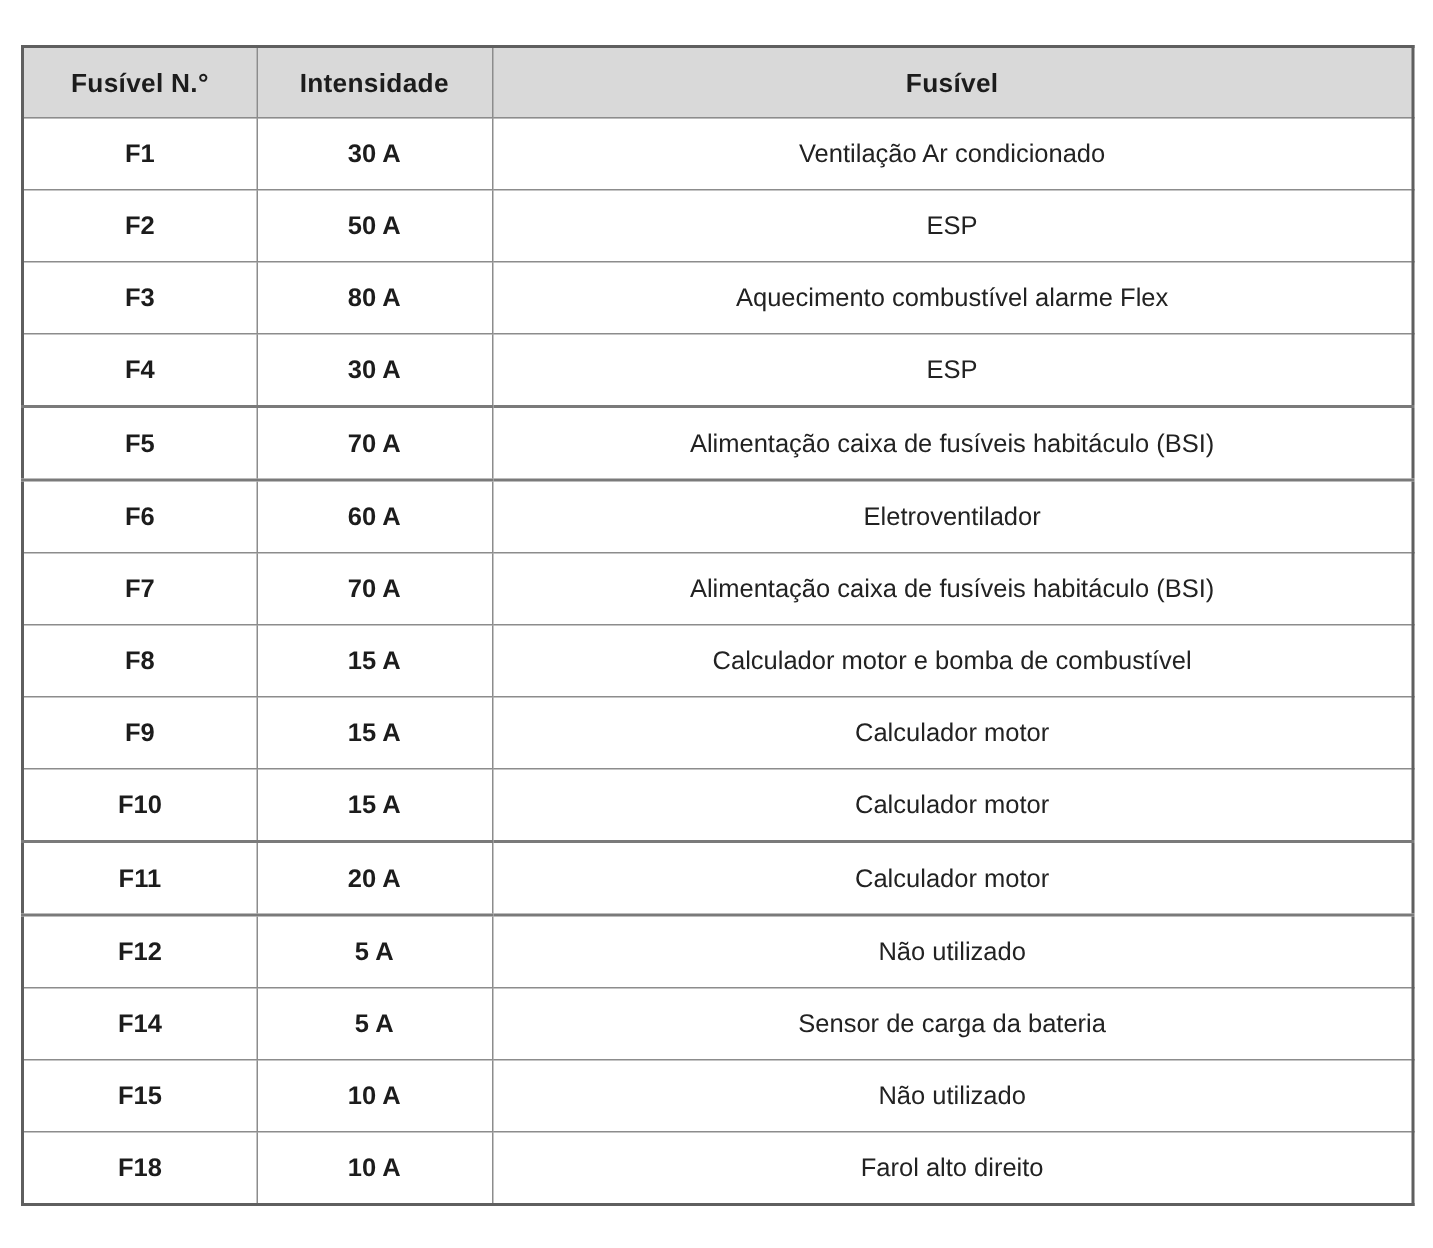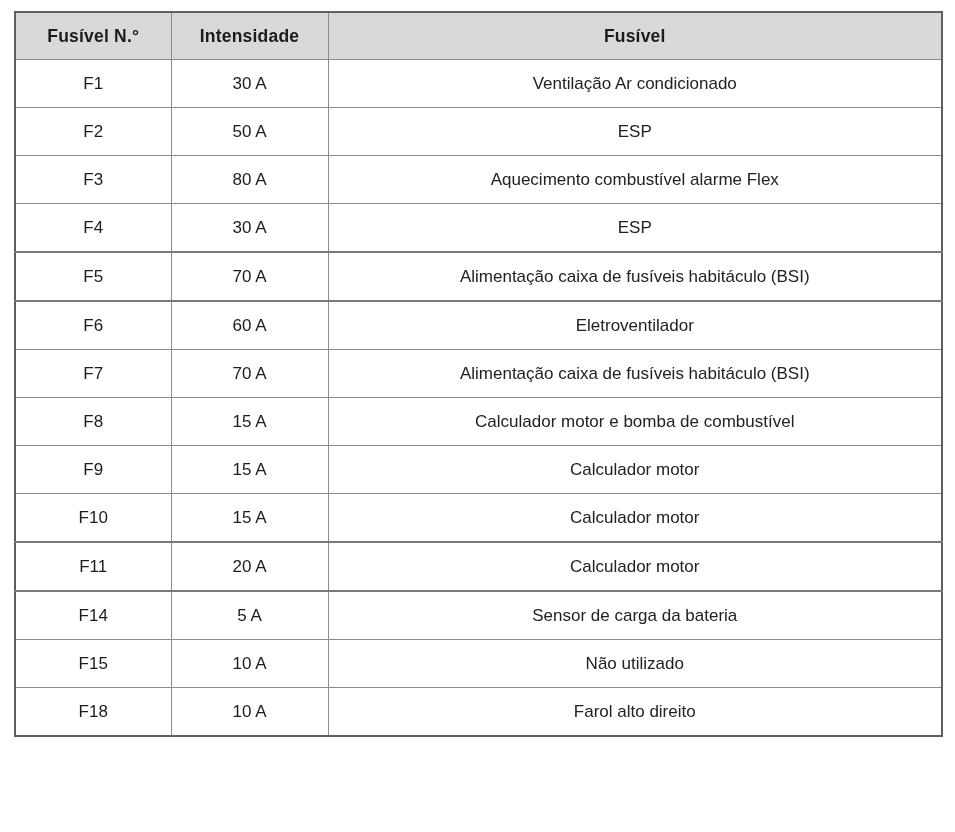--- a/index.html
+++ b/index.html
@@ -6,21 +6,21 @@
     margin: 0;
     padding: 0;
     background: #ffffff;
     font-family: "Liberation Sans", "DejaVu Sans", sans-serif;
   }
   .page {
     width: 955px;
     height: 832px;
     background: #ffffff;
     box-sizing: border-box;
-    padding: 11px 14px;
+    padding: 30px 14px;
   }
   table.fuse-table {
     width: 927px;
     border-collapse: collapse;
     table-layout: fixed;
     border: 2px solid #5f5f5f;
   }
   table.fuse-table col.c-fuse { width: 156px; }
   table.fuse-table col.c-amp  { width: 157px; }
   table.fuse-table col.c-fn   { width: 614px; }
@@ -42,21 +42,21 @@
     font-size: 17px;
     color: #222222;
     text-align: center;
     vertical-align: middle;
     background: #ffffff;
     overflow: hidden;
     white-space: nowrap;
   }
   table.fuse-table td.col-fuse,
   table.fuse-table td.col-amp {
-    font-weight: normal;
+    font-weight: bold;
     color: #1c1c1c;
   }
   
   table.fuse-table tr.group-end td {
     border-bottom-width: 2px;
     border-bottom-color: #7a7a7a;
   }
 </style>
 </head>
 <body>
@@ -125,20 +125,25 @@
           <td class="col-fuse">F10</td>
           <td class="col-amp">15 A</td>
           <td class="col-fn">Calculador motor</td>
         </tr>
         <tr class="group-end">
           <td class="col-fuse">F11</td>
           <td class="col-amp">20 A</td>
           <td class="col-fn">Calculador motor</td>
         </tr>
         <tr>
+          <td class="col-fuse">F12</td>
+          <td class="col-amp">5 A</td>
+          <td class="col-fn">Não utilizado</td>
+        </tr>
+        <tr>
           <td class="col-fuse">F14</td>
           <td class="col-amp">5 A</td>
           <td class="col-fn">Sensor de carga da bateria</td>
         </tr>
         <tr>
           <td class="col-fuse">F15</td>
           <td class="col-amp">10 A</td>
           <td class="col-fn">Não utilizado</td>
         </tr>
         <tr>

